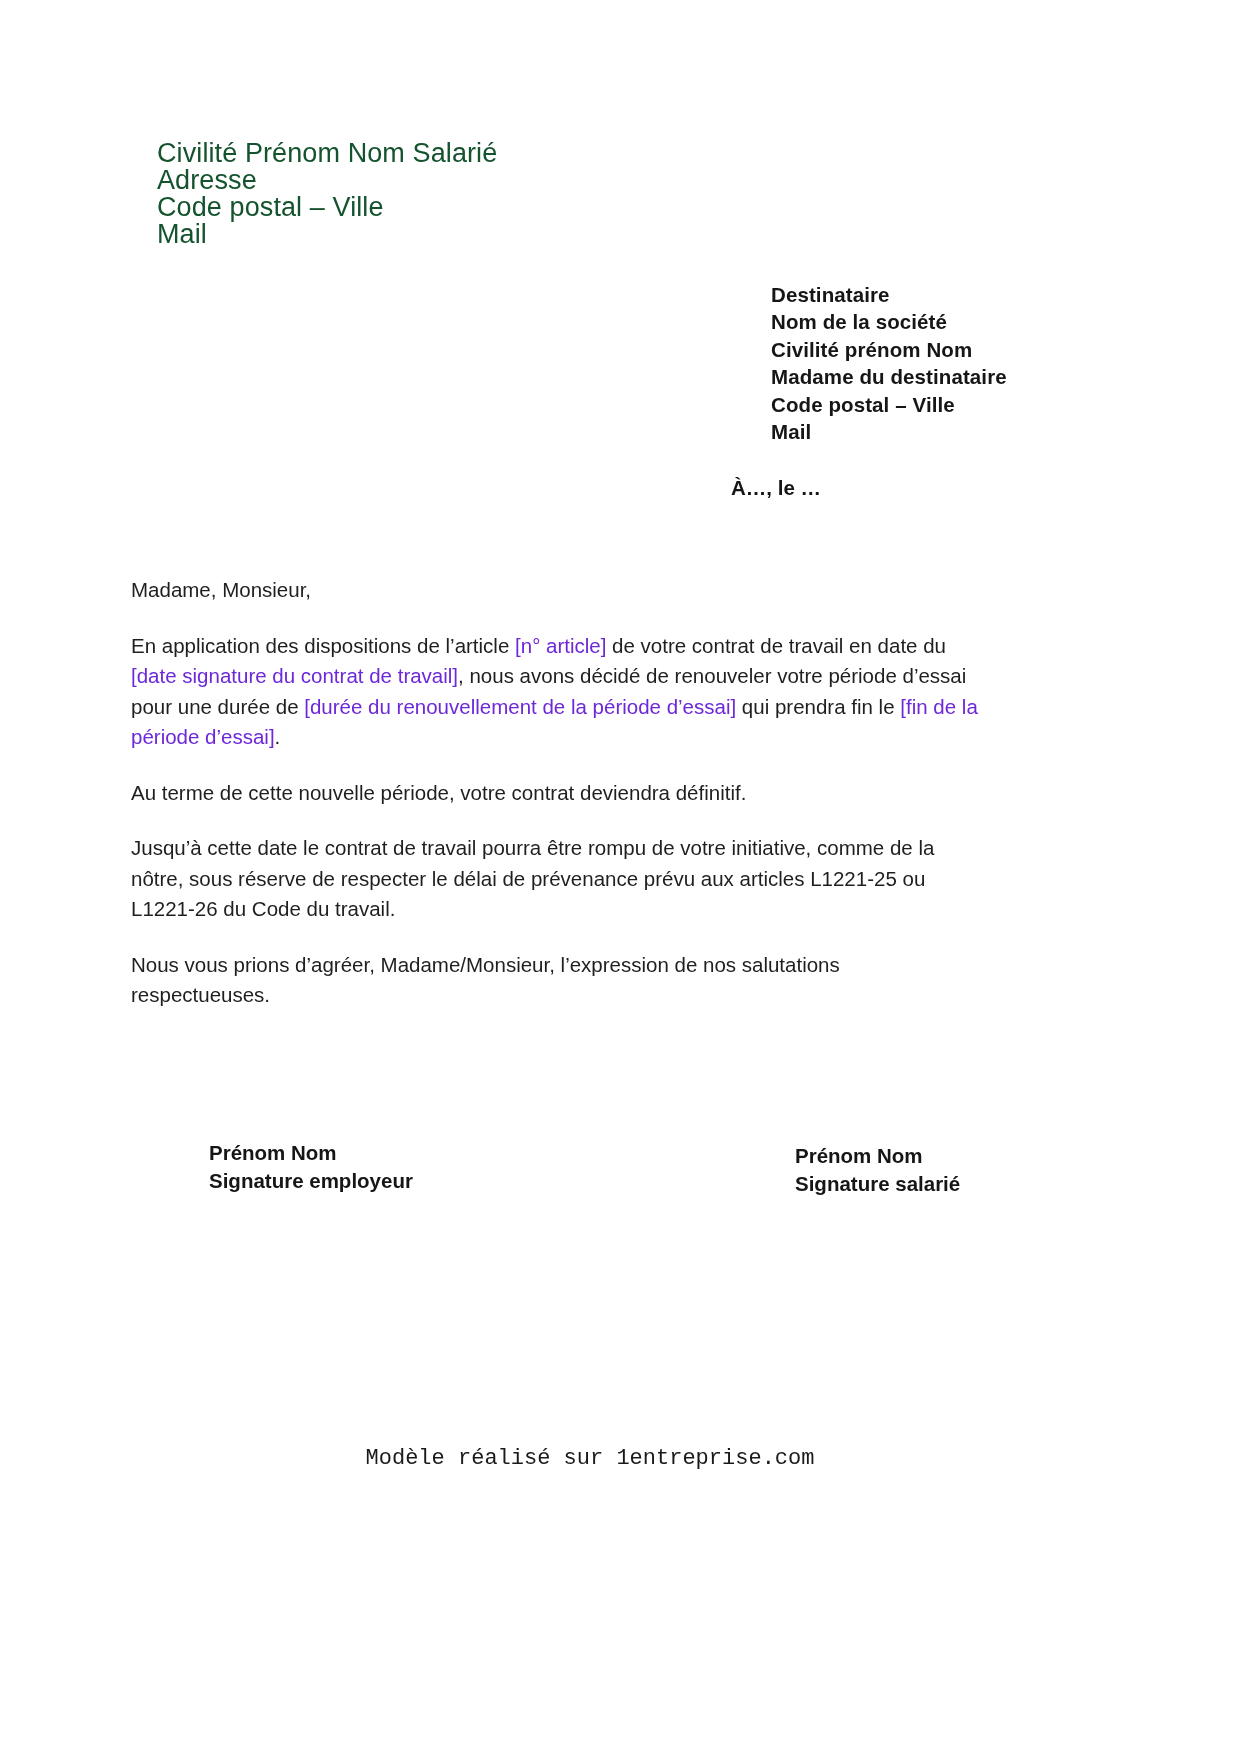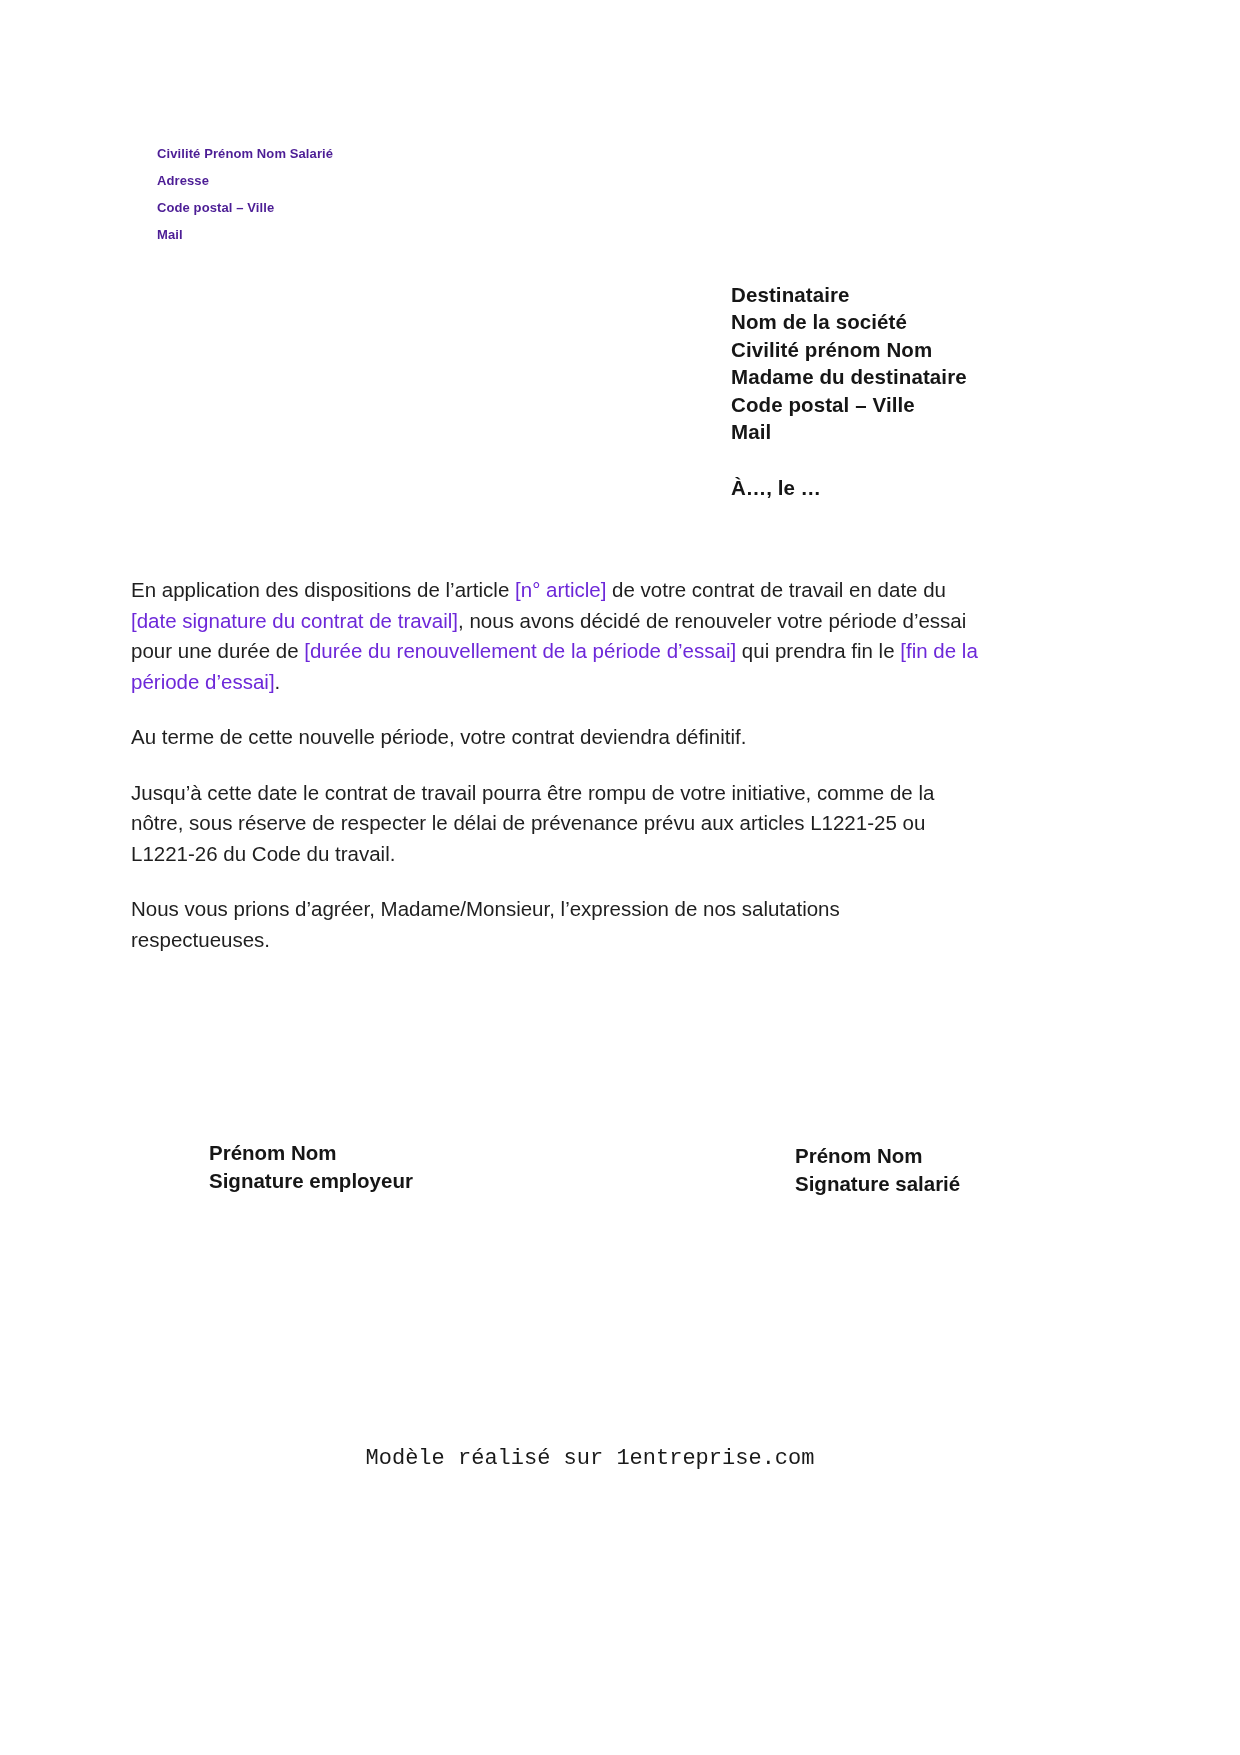--- a/index.html
+++ b/index.html
@@ -18,40 +18,40 @@
     background: #ffffff;
     overflow: hidden;
     box-sizing: border-box;
   }
 
   
   .sender-block {
     position: absolute;
     left: 157px;
     top: 140px;
-    font-weight: bold;
-    font-size: 13px;
+    font-weight: normal;
+    font-size: 27px;
     line-height: 27px;
     letter-spacing: 0.1px;
-    color: #4c1d95;
+    color: #14532d;
   }
   .sender-block div { white-space: pre; }
 
   
   .recipient-block {
     position: absolute;
     left: 731px;
     top: 281px;
     font-weight: bold;
     font-size: 20.5px;
     line-height: 27.4px;
     letter-spacing: 0.1px;
     color: #161616;
   }
-  .recipient-block div { white-space: pre; }
+  .recipient-block div { white-space: pre; margin-left: 40px; }
 
   
   .date-line {
     position: absolute;
     left: 731px;
     top: 474px;
     font-weight: bold;
     font-size: 20.5px;
     line-height: 27px;
     color: #161616;
@@ -120,20 +120,21 @@
     <div>Civilité prénom Nom</div>
     <div>Madame du destinataire</div>
     <div>Code postal – Ville</div>
     <div>Mail</div>
   </div>
 
   <div class="date-line">À…, le …</div>
 
   <div class="body-text">
 
+    <p><span>Madame, Monsieur,</span></p>
 
     <p><span>En application des dispositions de l’article </span><span class="ph">[n° article]</span><span> de votre contrat de travail en date du </span><span class="ph">[date signature du contrat de travail]</span><span>, nous avons décidé de renouveler votre période d’essai pour une durée de </span><span class="ph">[durée du renouvellement de la période d’essai]</span><span> qui prendra fin le </span><span class="ph">[fin de la période d’essai]</span><span>.</span></p>
 
     <p><span>Au terme de cette nouvelle période, votre contrat deviendra définitif.</span></p>
 
     <p><span>Jusqu’à cette date le contrat de travail pourra être rompu de votre initiative, comme de la nôtre, sous réserve de respecter le délai de prévenance prévu aux articles L1221-25 ou L1221-26 du Code du travail.</span></p>
 
 
     <p><span>Nous vous prions d’agréer, Madame/Monsieur, l’expression de nos salutations respectueuses.</span></p>
 

